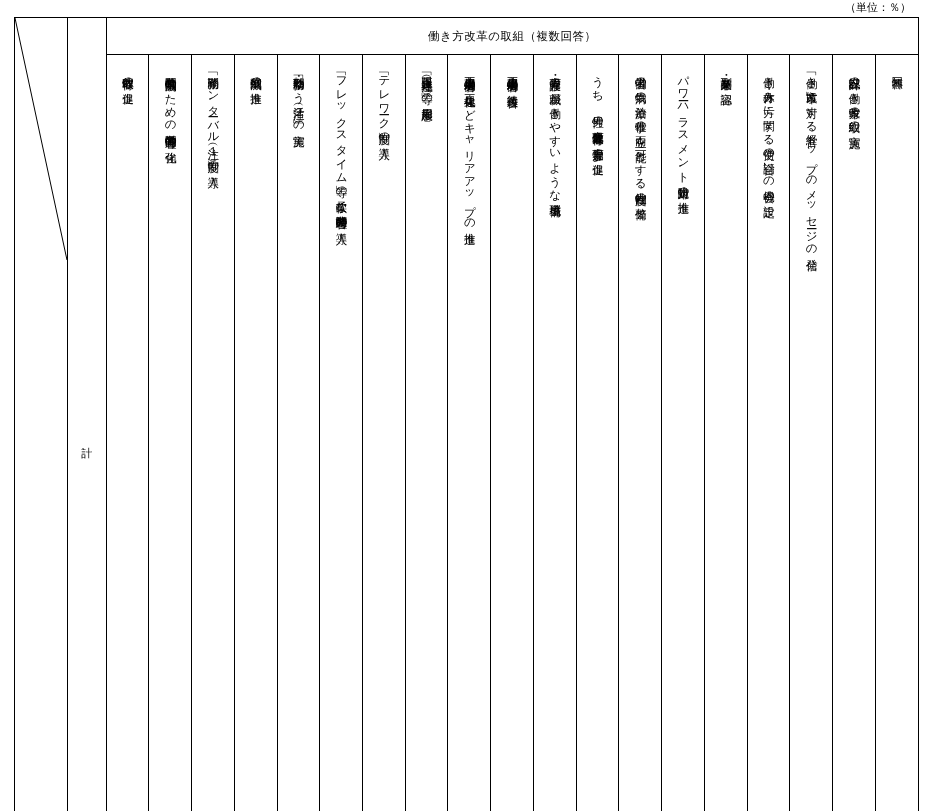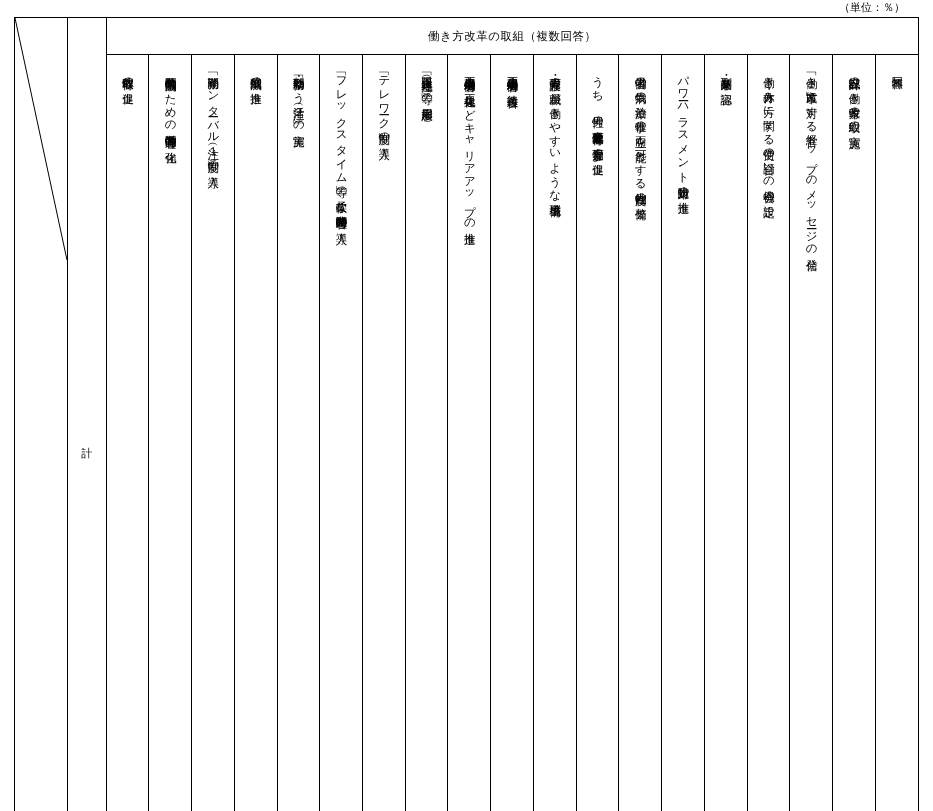--- a/index.html
+++ b/index.html
@@ -26,21 +26,21 @@
     text-align: center;
     font-size: 17px;
     font-weight: bold;
     letter-spacing: 0.5px;
     margin: 8px 0 6px 0;
     font-family: "Liberation Serif", serif;
   }
   .unit-line {
     text-align: right;
     font-size: 11px;
-    margin: 0 14px 2px 0;
+    margin: 0 8px 2px 0;
   }
   table.grid {
     border-collapse: collapse;
     table-layout: fixed;
     width: 905px;
     font-size: 11px;
   }
   table.grid td, table.grid th {
     border: 1px solid #000;
     padding: 10px;

